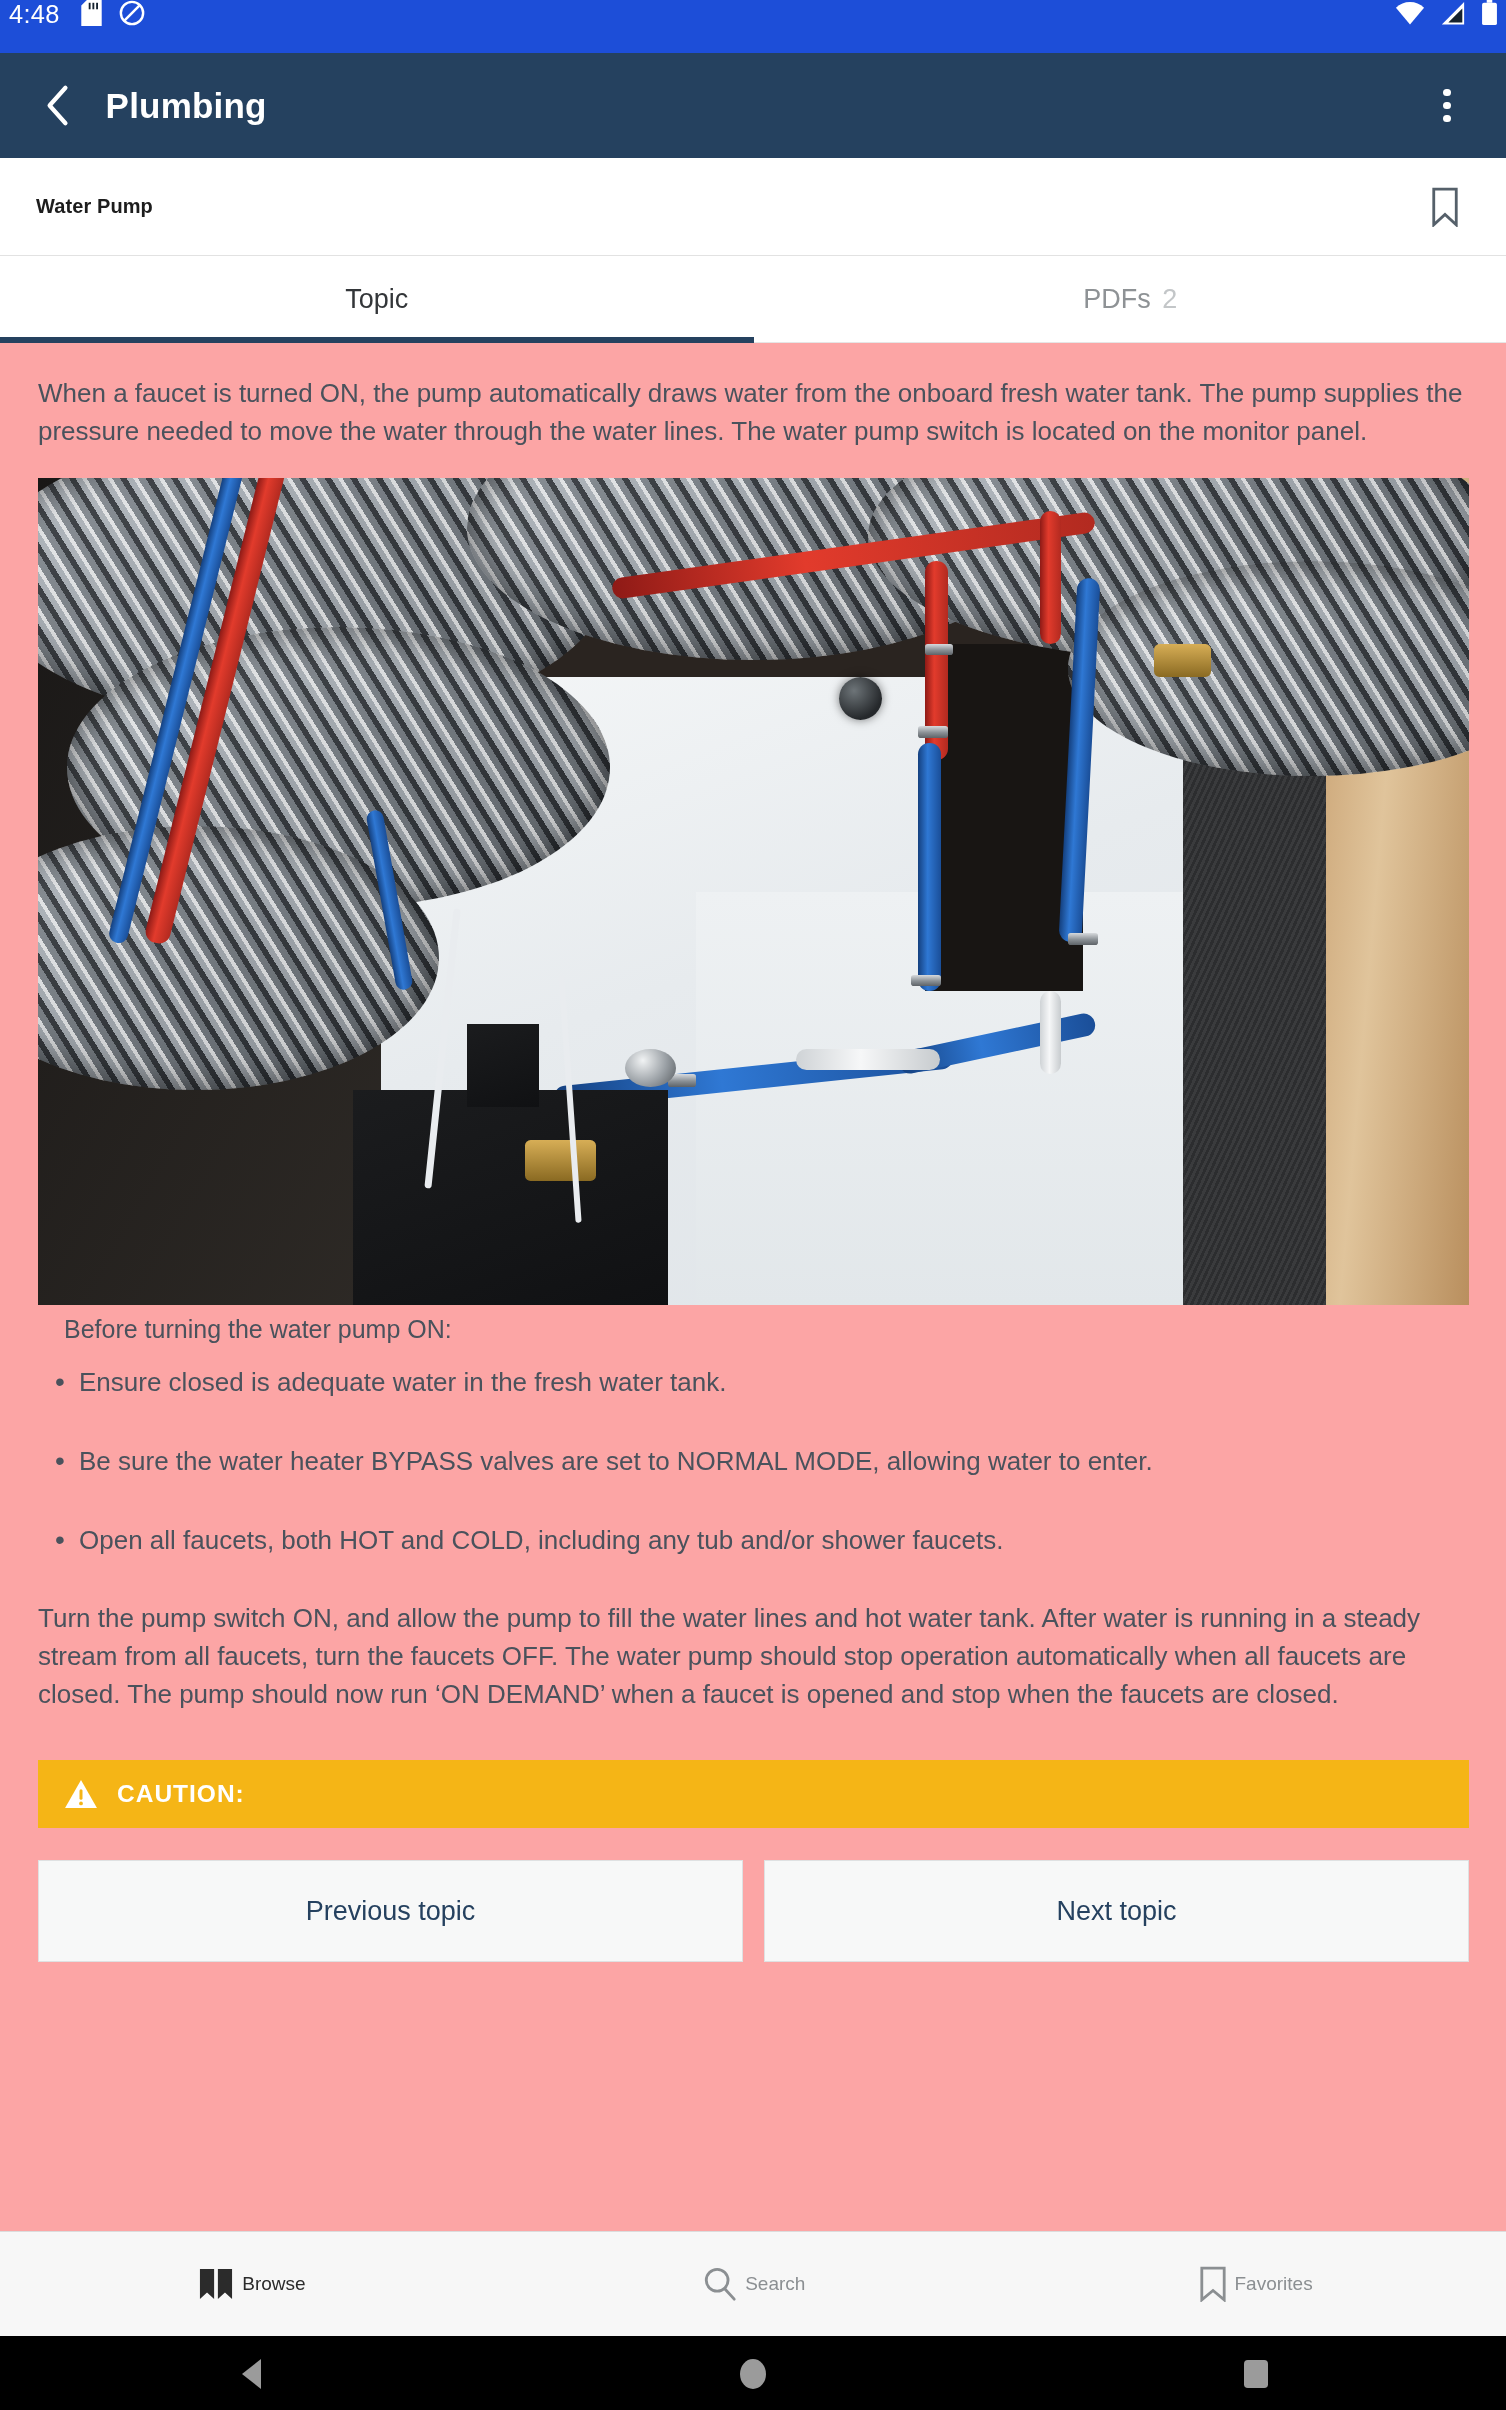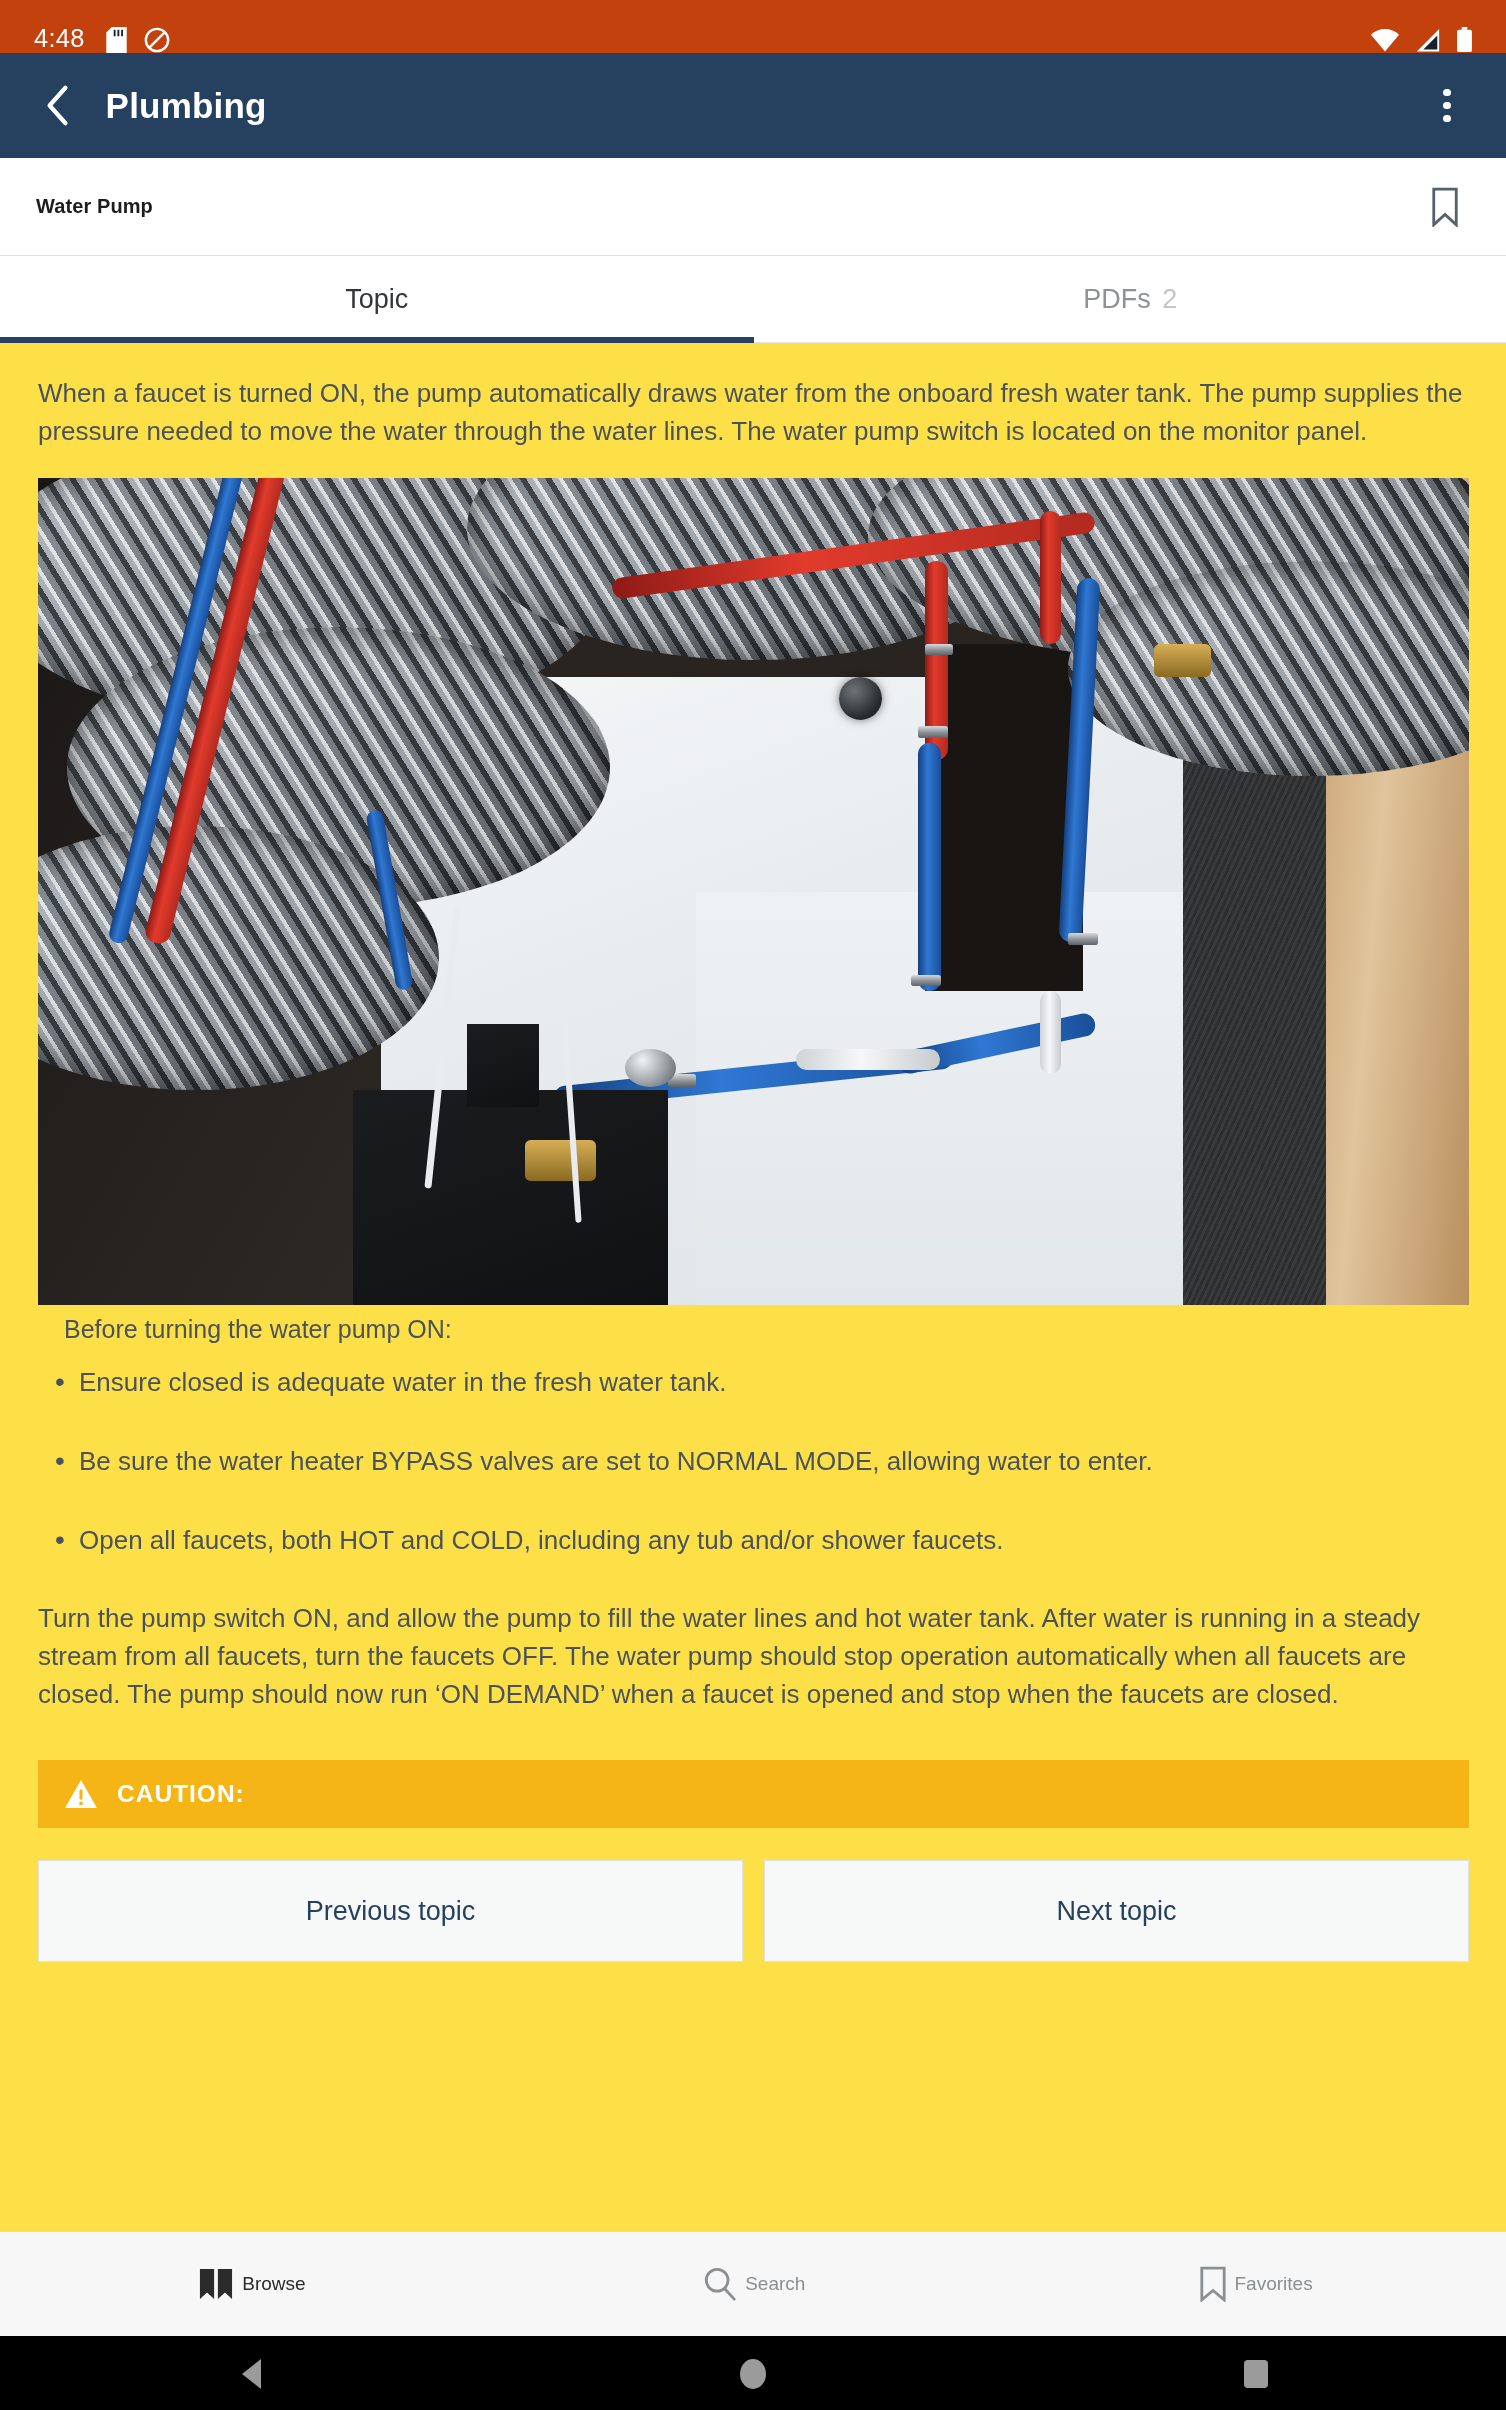--- a/index.html
+++ b/index.html
@@ -5,22 +5,22 @@
   * { margin:0; padding:0; box-sizing:border-box; }
   html, body {
     width:1507px; height:2411px;
     font-family:"Liberation Sans", sans-serif;
     background:#ffffff; overflow:hidden;
   }
   .screen { position:relative; width:1507px; height:2411px; display:flex; flex-direction:column; background:#fff; }
 
   
   .statusbar {
-    height:53px; background:#c2410c; flex:0 0 53px;
-    display:flex; align-items:flex-end; padding:0 34px; color:#fff;
+    height:53px; background:#1d4ed8; flex:0 0 53px;
+    display:flex; align-items:flex-start; padding:0 9px; color:#fff;
   }
   .sb-time { font-size:25.4px; font-weight:400; letter-spacing:0.3px; }
   .sb-left-icons { display:flex; align-items:center; gap:17px; margin-left:21px; }
   .sb-spacer { flex:1; }
   .sb-right-icons { display:flex; align-items:center; gap:15px; }
 
   
   .appbar {
     height:105px; flex:0 0 105px; background:#25415f;
     display:flex; align-items:center; padding:0 32px; color:#fff;
@@ -45,21 +45,21 @@
   .tabs { height:87px; flex:0 0 87px; display:flex; background:#fff; position:relative; border-bottom:0.9px solid #e6e6e6; }
   .tab { flex:1; display:flex; align-items:center; justify-content:center; cursor:pointer; position:relative; font-size:27px; }
   .tab.active { color:#333639; }
   .tab.inactive { color:#8e9295; }
   .tab .badge { color:#c3c6c8; margin-left:11.3px; }
   .tab.active::after {
     content:""; position:absolute; left:0; right:0; bottom:-0.9px; height:5.6px; background:#25415f;
   }
 
   
-  .content { flex:1; overflow:hidden; background:#fde047; padding:0; }
+  .content { flex:1; overflow:hidden; background:#fca5a5; padding:0; }
   .para {
     font-size:26px; line-height:1.45; color:#4a525c;
     padding:0 38px; margin-top:32px;
   }
   .topic-image {
     margin:28px 38px 0 38px; height:827px; position:relative; overflow:hidden;
     background:#2a2420;
   }
 
   

